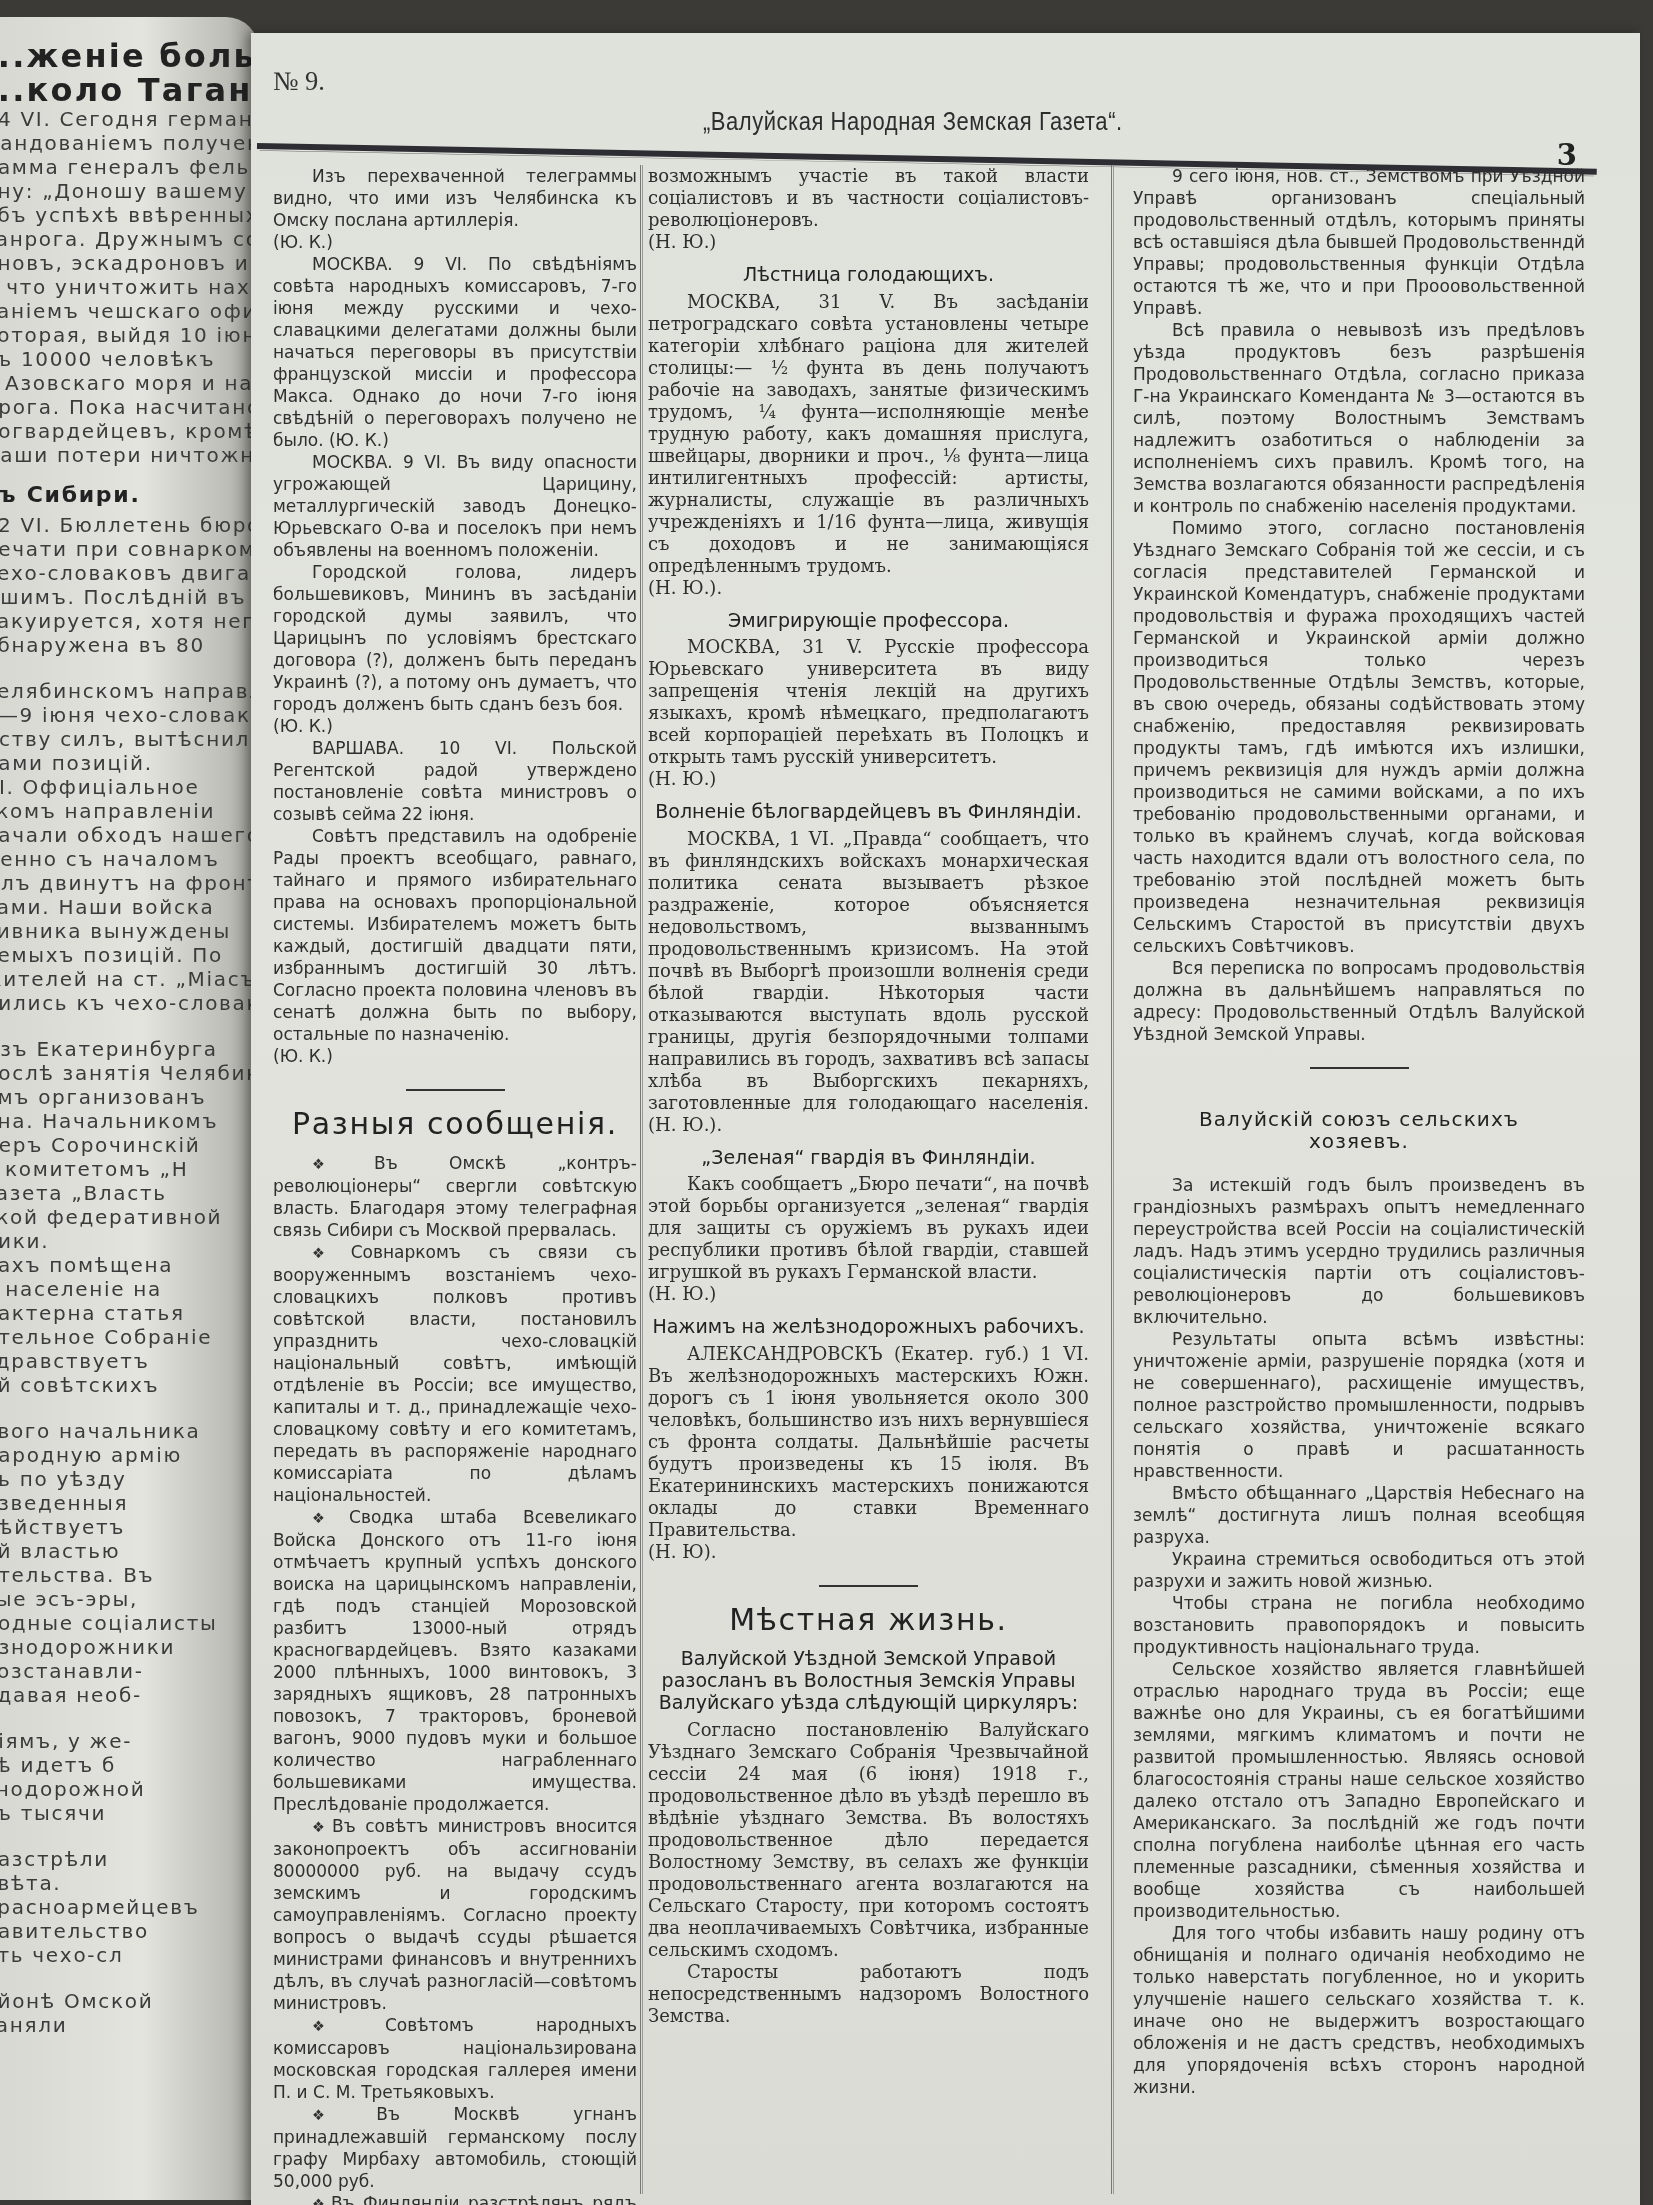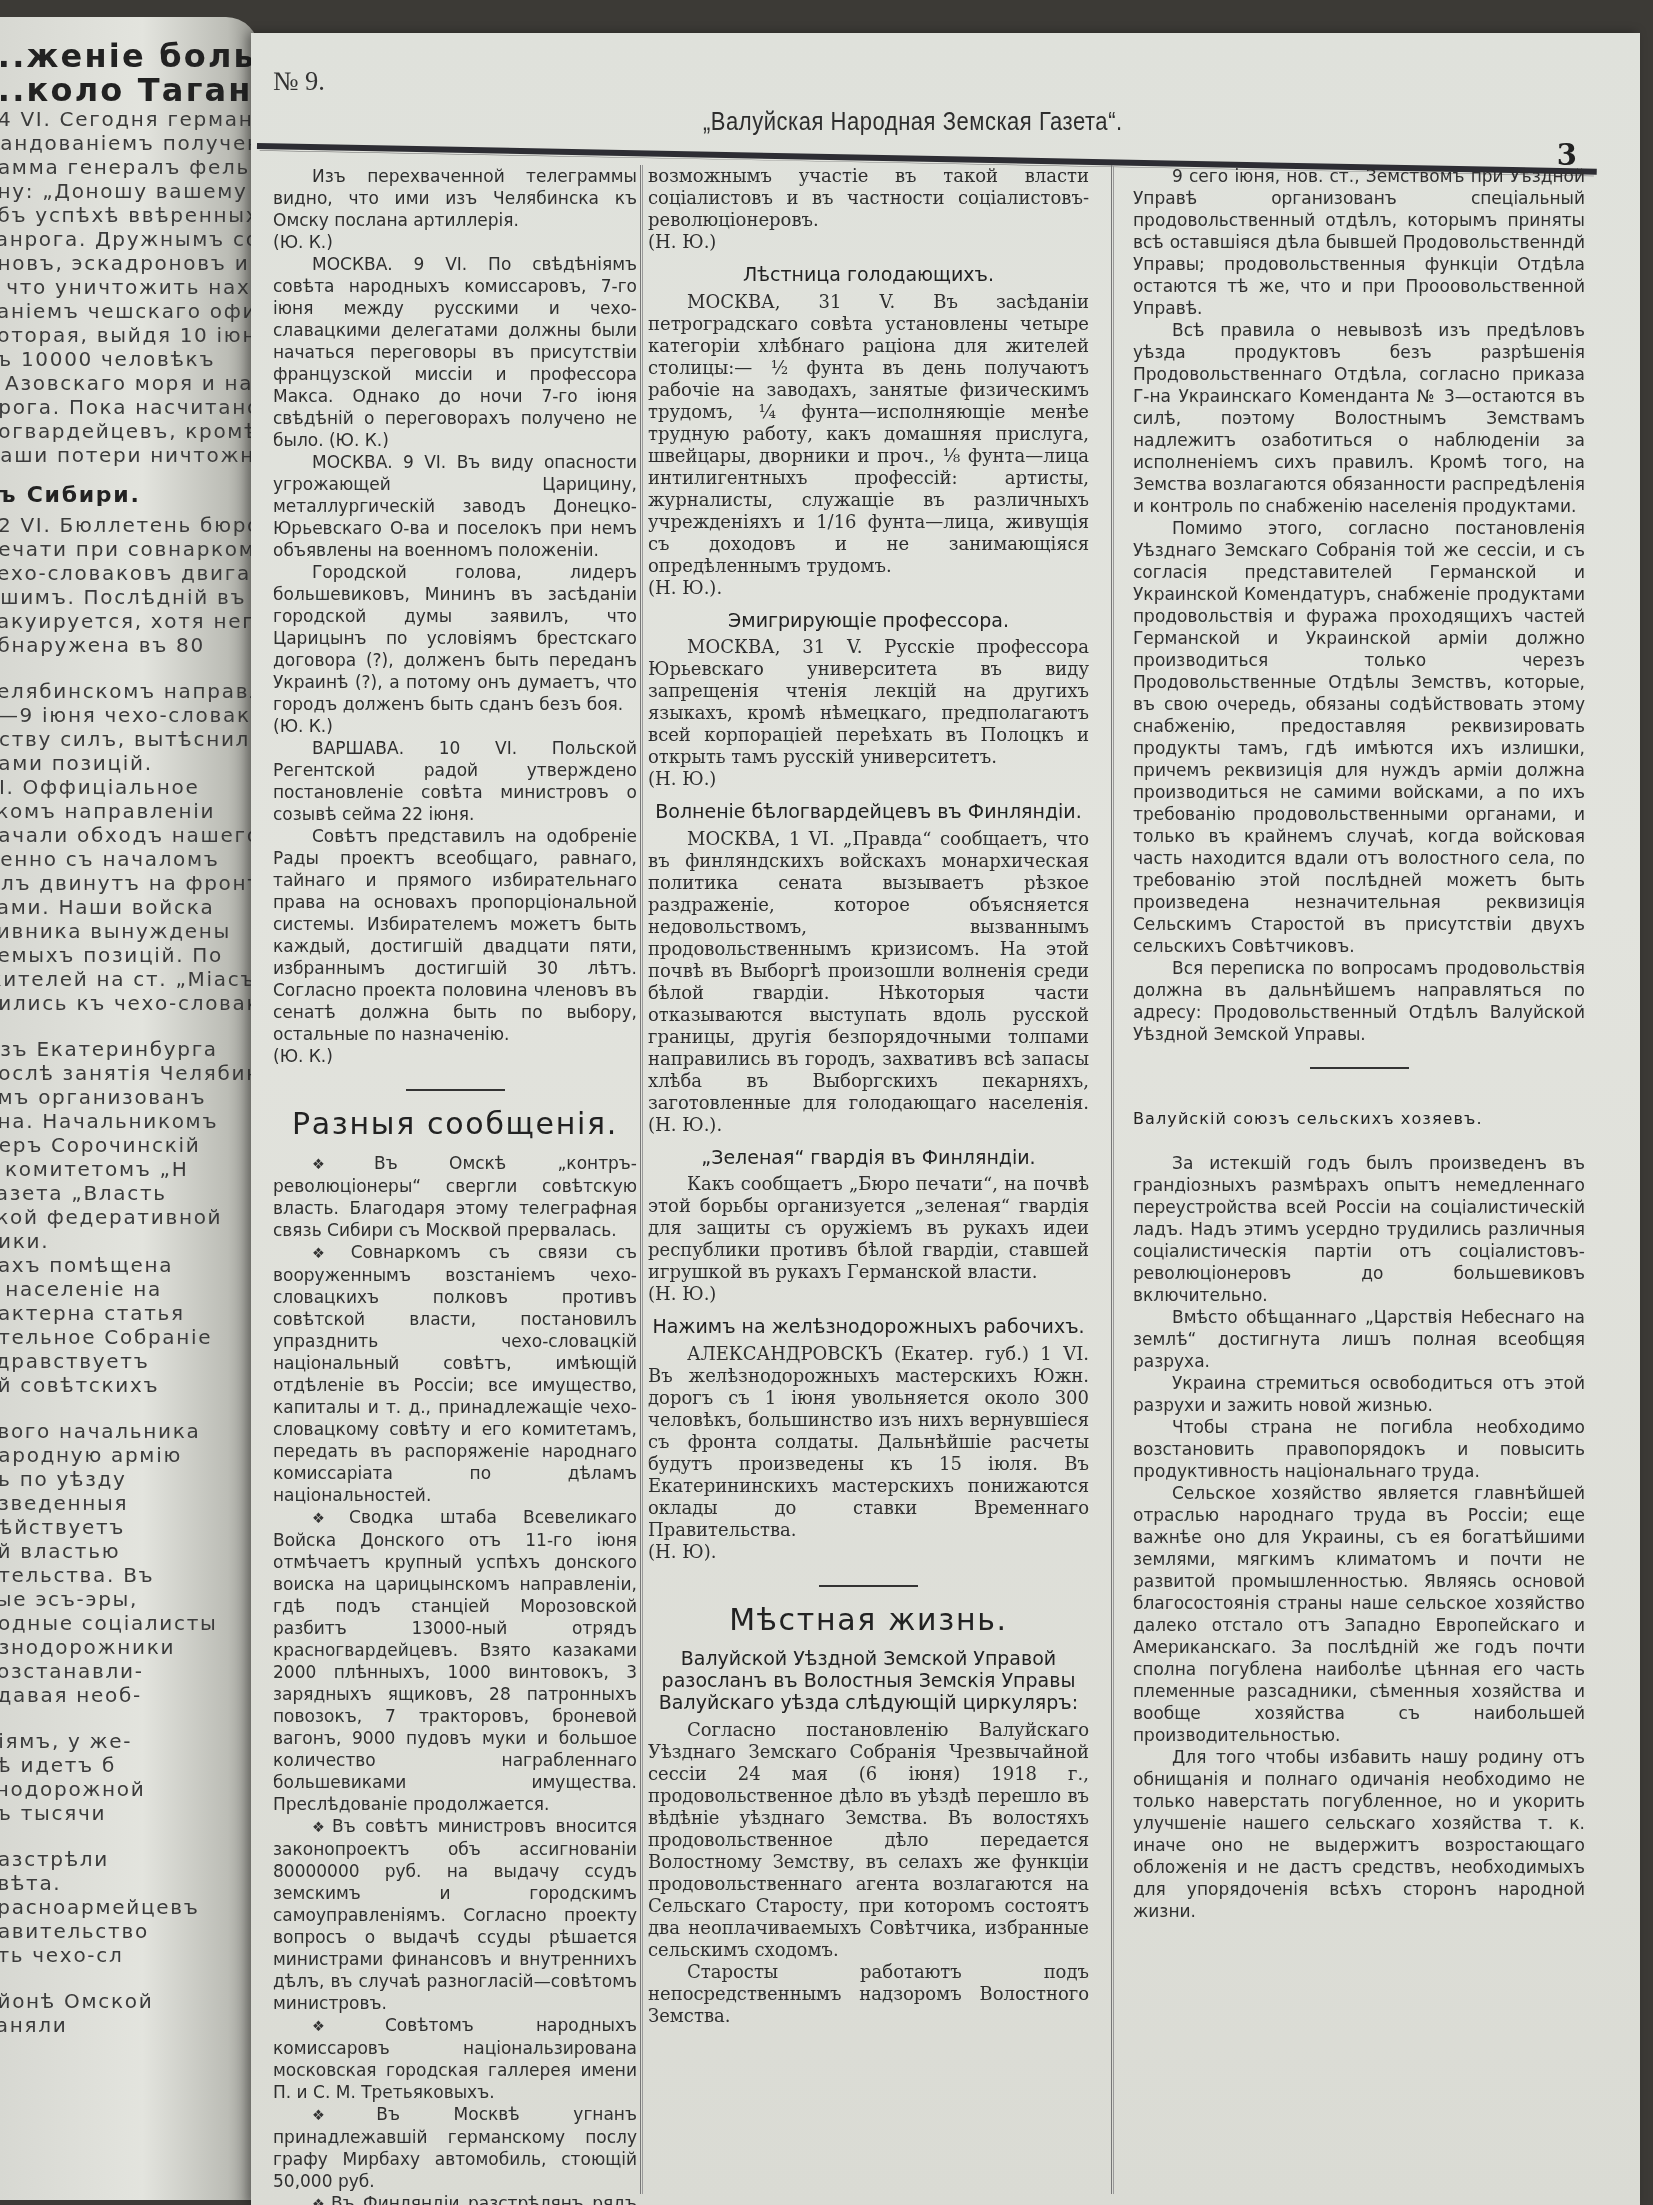--- a/index.html
+++ b/index.html
@@ -57,21 +57,21 @@
   .column.c3 { left: 882px; width: 452px; font-family: "DejaVu Sans", sans-serif; font-size: 17px; line-height: 22px; }
   .vline { position: absolute; top: 0; width: 3.3px; height: 100%; border-left: 1.1px solid #777; border-right: 1.1px solid #999; }
   .vline.v1 { left: 389px; }
   .vline.v2 { left: 860px; }
 
   .column p { text-indent: 39px; margin: 0; }
   .column p.noind { text-indent: 0; }
   .sig { padding-right: 16.5px; }
   .hd { text-align: center; font-weight: normal; font-family: "DejaVu Sans", sans-serif; font-size: 19px; margin: 10px 0 5.5px; color: #222; }
   .hd.big { font-size: 30px; letter-spacing: 1.7px; margin: 15.4px 0 16.5px; }
-  .hd.gothic { font-size: 16px; letter-spacing: 1.1px; margin: 39px 0 22px; text-align: left; }
+  .hd.gothic { font-size: 20px; letter-spacing: 1.1px; margin: 39px 16px 22px; text-align: center; }
   .divider { width: 99px; height: 2.2px; background: #333; margin: 22px auto 22px; }
   .bullet { font-size: 14.3px; color: #333; margin-right: 3.3px; }
 </style>
 </head>
 <body>
 
 <div class="prev-page">
   <div class="col">
     <div class="h">...женіе большевиковъ</div>
     <div class="h">...коло Таганрога.</div>
@@ -228,20 +228,21 @@
     </div>
 
     <div class="column c3">
       <p>9 сего іюня, нов. ст., Земствомъ при Уѣздной Управѣ организованъ спеціальный продовольственный отдѣлъ, которымъ приняты всѣ оставшіяся дѣла бывшей Продовольственндй Управы; продовольственныя функціи Отдѣла остаются тѣ же, что и при Прооовольственной Управѣ.</p>
       <p>Всѣ правила о невывозѣ изъ предѣловъ уѣзда продуктовъ безъ разрѣшенія Продовольственнаго Отдѣла, согласно приказа Г-на Украинскаго Коменданта № 3—остаются въ силѣ, поэтому Волостнымъ Земствамъ надлежитъ озаботиться о наблюденіи за исполненіемъ сихъ правилъ. Кромѣ того, на Земства возлагаются обязанности распредѣленія и контроль по снабженію населенія продуктами.</p>
       <p>Помимо этого, согласно постановленія Уѣзднаго Земскаго Собранія той же сессіи, и съ согласія представителей Германской и Украинской Комендатуръ, снабженіе продуктами продовольствія и фуража проходящихъ частей Германской и Украинской арміи должно производиться только черезъ Продовольственные Отдѣлы Земствъ, которые, въ свою очередь, обязаны содѣйствовать этому снабженію, предоставляя реквизировать продукты тамъ, гдѣ имѣются ихъ излишки, причемъ реквизиція для нуждъ арміи должна производиться не самими войсками, а по ихъ требованію продовольственными органами, и только въ крайнемъ случаѣ, когда войсковая часть находится вдали отъ волостного села, по требованію этой послѣдней можетъ быть произведена незначительная реквизиція Сельскимъ Старостой въ присутствіи двухъ сельскихъ Совѣтчиковъ.</p>
       <p>Вся переписка по вопросамъ продовольствія должна въ дальнѣйшемъ направляться по адресу: Продовольственный Отдѣлъ Валуйской Уѣздной Земской Управы.</p>
       <div class="divider"></div>
       <div class="hd gothic">Валуйскій союзъ сельскихъ хозяевъ.</div>
       <p>За истекшій годъ былъ произведенъ въ грандіозныхъ размѣрахъ опытъ немедленнаго переустройства всей Россіи на соціалистическій ладъ. Надъ этимъ усердно трудились различныя соціалистическія партіи отъ соціалистовъ-революціонеровъ до большевиковъ включительно.</p>
+      <p>Результаты опыта всѣмъ извѣстны: уничтоженіе арміи, разрушеніе порядка (хотя и не совершеннаго), расхищеніе имуществъ, полное разстройство промышленности, подрывъ сельскаго хозяйства, уничтоженіе всякаго понятія о правѣ и расшатанность нравственности.</p>
       <p>Вмѣсто обѣщаннаго „Царствія Небеснаго на землѣ“ достигнута лишъ полная всеобщяя разруха.</p>
       <p>Украина стремиться освободиться отъ этой разрухи и зажить новой жизнью.</p>
       <p>Чтобы страна не погибла необходимо возстановить правопорядокъ и повысить продуктивность національнаго труда.</p>
       <p>Сельское хозяйство является главнѣйшей отраслью народнаго труда въ Россіи; еще важнѣе оно для Украины, съ ея богатѣйшими землями, мягкимъ климатомъ и почти не развитой промышленностью. Являясь основой благосостоянія страны наше сельское хозяйство далеко отстало отъ Западно Европейскаго и Американскаго. За послѣдній же годъ почти сполна погублена наиболѣе цѣнная его часть племенные разсадники, сѣменныя хозяйства и вообще хозяйства съ наибольшей производительностью.</p>
       <p>Для того чтобы избавить нашу родину отъ обнищанія и полнаго одичанія необходимо не только наверстать погубленное, но и укорить улучшеніе нашего сельскаго хозяйства т. к. иначе оно не выдержитъ возростающаго обложенія и не дастъ средствъ, необходимыхъ для упорядоченія всѣхъ сторонъ народной жизни.</p>
     </div>
   </div>
 </div>
 
 

